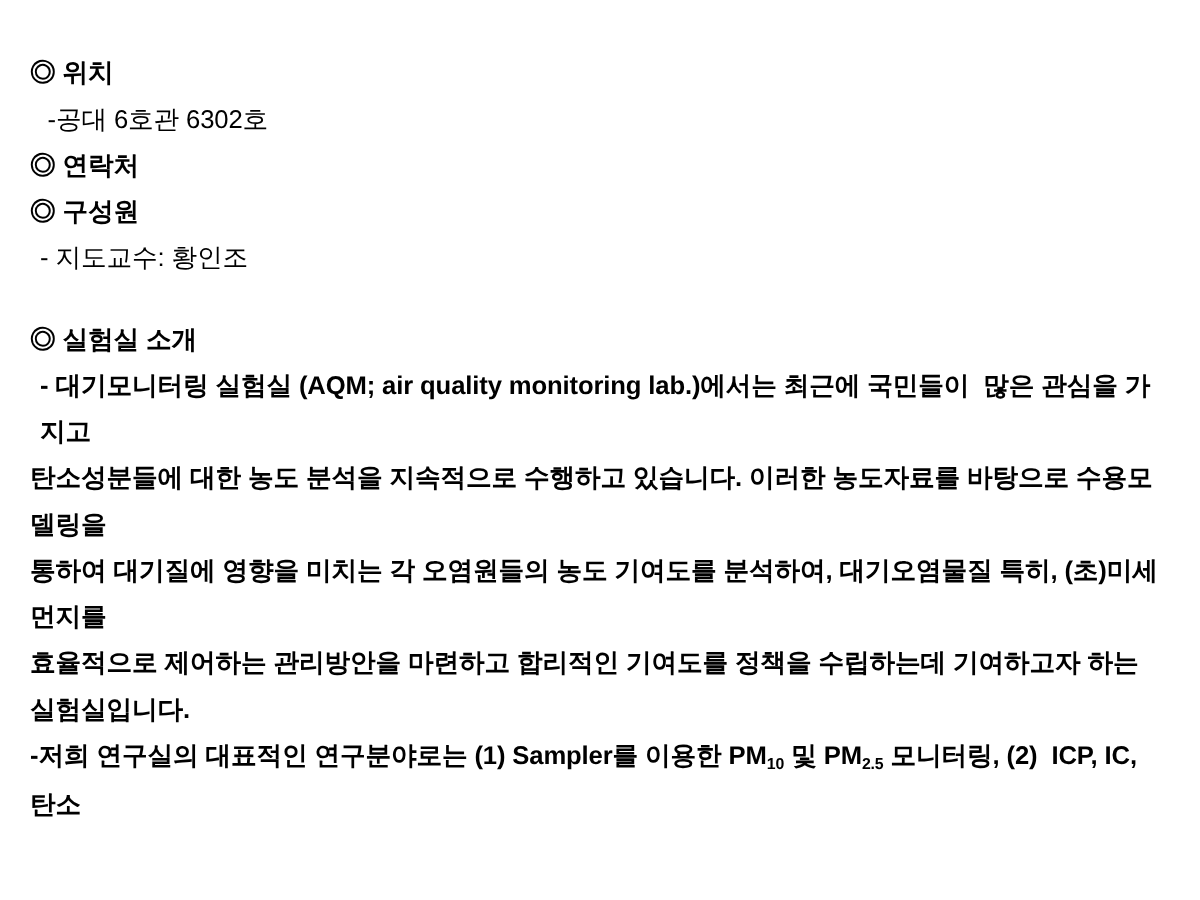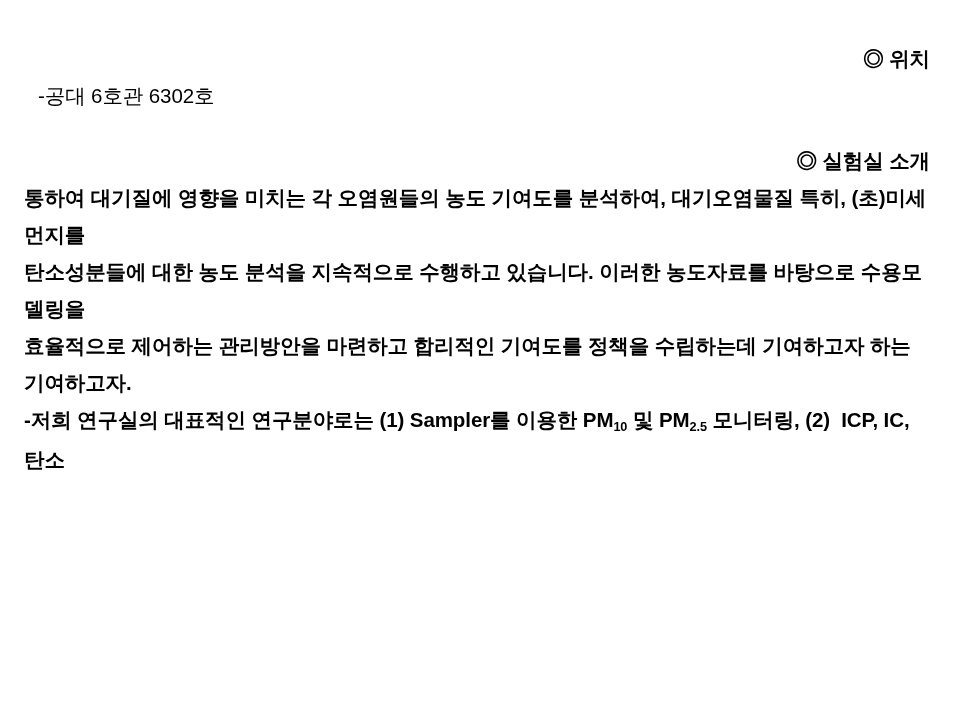--- a/index.html
+++ b/index.html
@@ -23,21 +23,20 @@
   }
   .line {
     font-size: 20.5px;
     line-height: 37px;
     white-space: pre-wrap;
     letter-spacing: -0.1px;
     font-weight: 400;
   }
   .line.head {
     font-weight: 700;
-    text-align: right;
   }
   .indent1 {
     padding-left: 14px;
   }
   .indent-small {
     padding-left: 8px;
   }
   .gap {
     height: 28px;
   }
@@ -52,31 +51,35 @@
   }
 </style>
 </head>
 <body>
 
 <div class="slide">
 
   <div class="line head">◎ 위치</div>
   <div class="line indent1">-공대 6호관 6302호</div>
 
+  <div class="line head">◎ 연락처</div>
 
+  <div class="line head">◎ 구성원</div>
+  <div class="line indent-small">- 지도교수: 황인조</div>
 
   <div class="gap"></div>
 
   <div class="line head">◎ 실험실 소개</div>
 
   <div class="block-body">
+    <div class="line indent-small">- 대기모니터링 실험실 (AQM; air quality monitoring lab.)에서는 최근에 국민들이  많은 관심을 가지고</div>
+    <div class="line">탄소성분들에 대한 농도 분석을 지속적으로 수행하고 있습니다. 이러한 농도자료를 바탕으로 수용모델링을</div>
     <div class="line">통하여 대기질에 영향을 미치는 각 오염원들의 농도 기여도를 분석하여, 대기오염물질 특히, (초)미세먼지를</div>
-    <div class="line">탄소성분들에 대한 농도 분석을 지속적으로 수행하고 있습니다. 이러한 농도자료를 바탕으로 수용모델링을</div>
     <div class="line">효율적으로 제어하는 관리방안을 마련하고 합리적인 기여도를 정책을 수립하는데 기여하고자 하는</div>
-    <div class="line">기여하고자.</div>
+    <div class="line">실험실입니다.</div>
   </div>
 
   <div class="block-body">
     <div class="line"><span>-저희 연구실의 대표적인 연구분야로는 (1) Sampler를 이용한 PM</span><sub>10</sub><span> 및 PM</span><sub>2.5</sub><span> 모니터링, (2)  ICP, IC, 탄소</span></div>
 
   </div>
 
 </div>
 
 </body></html>

